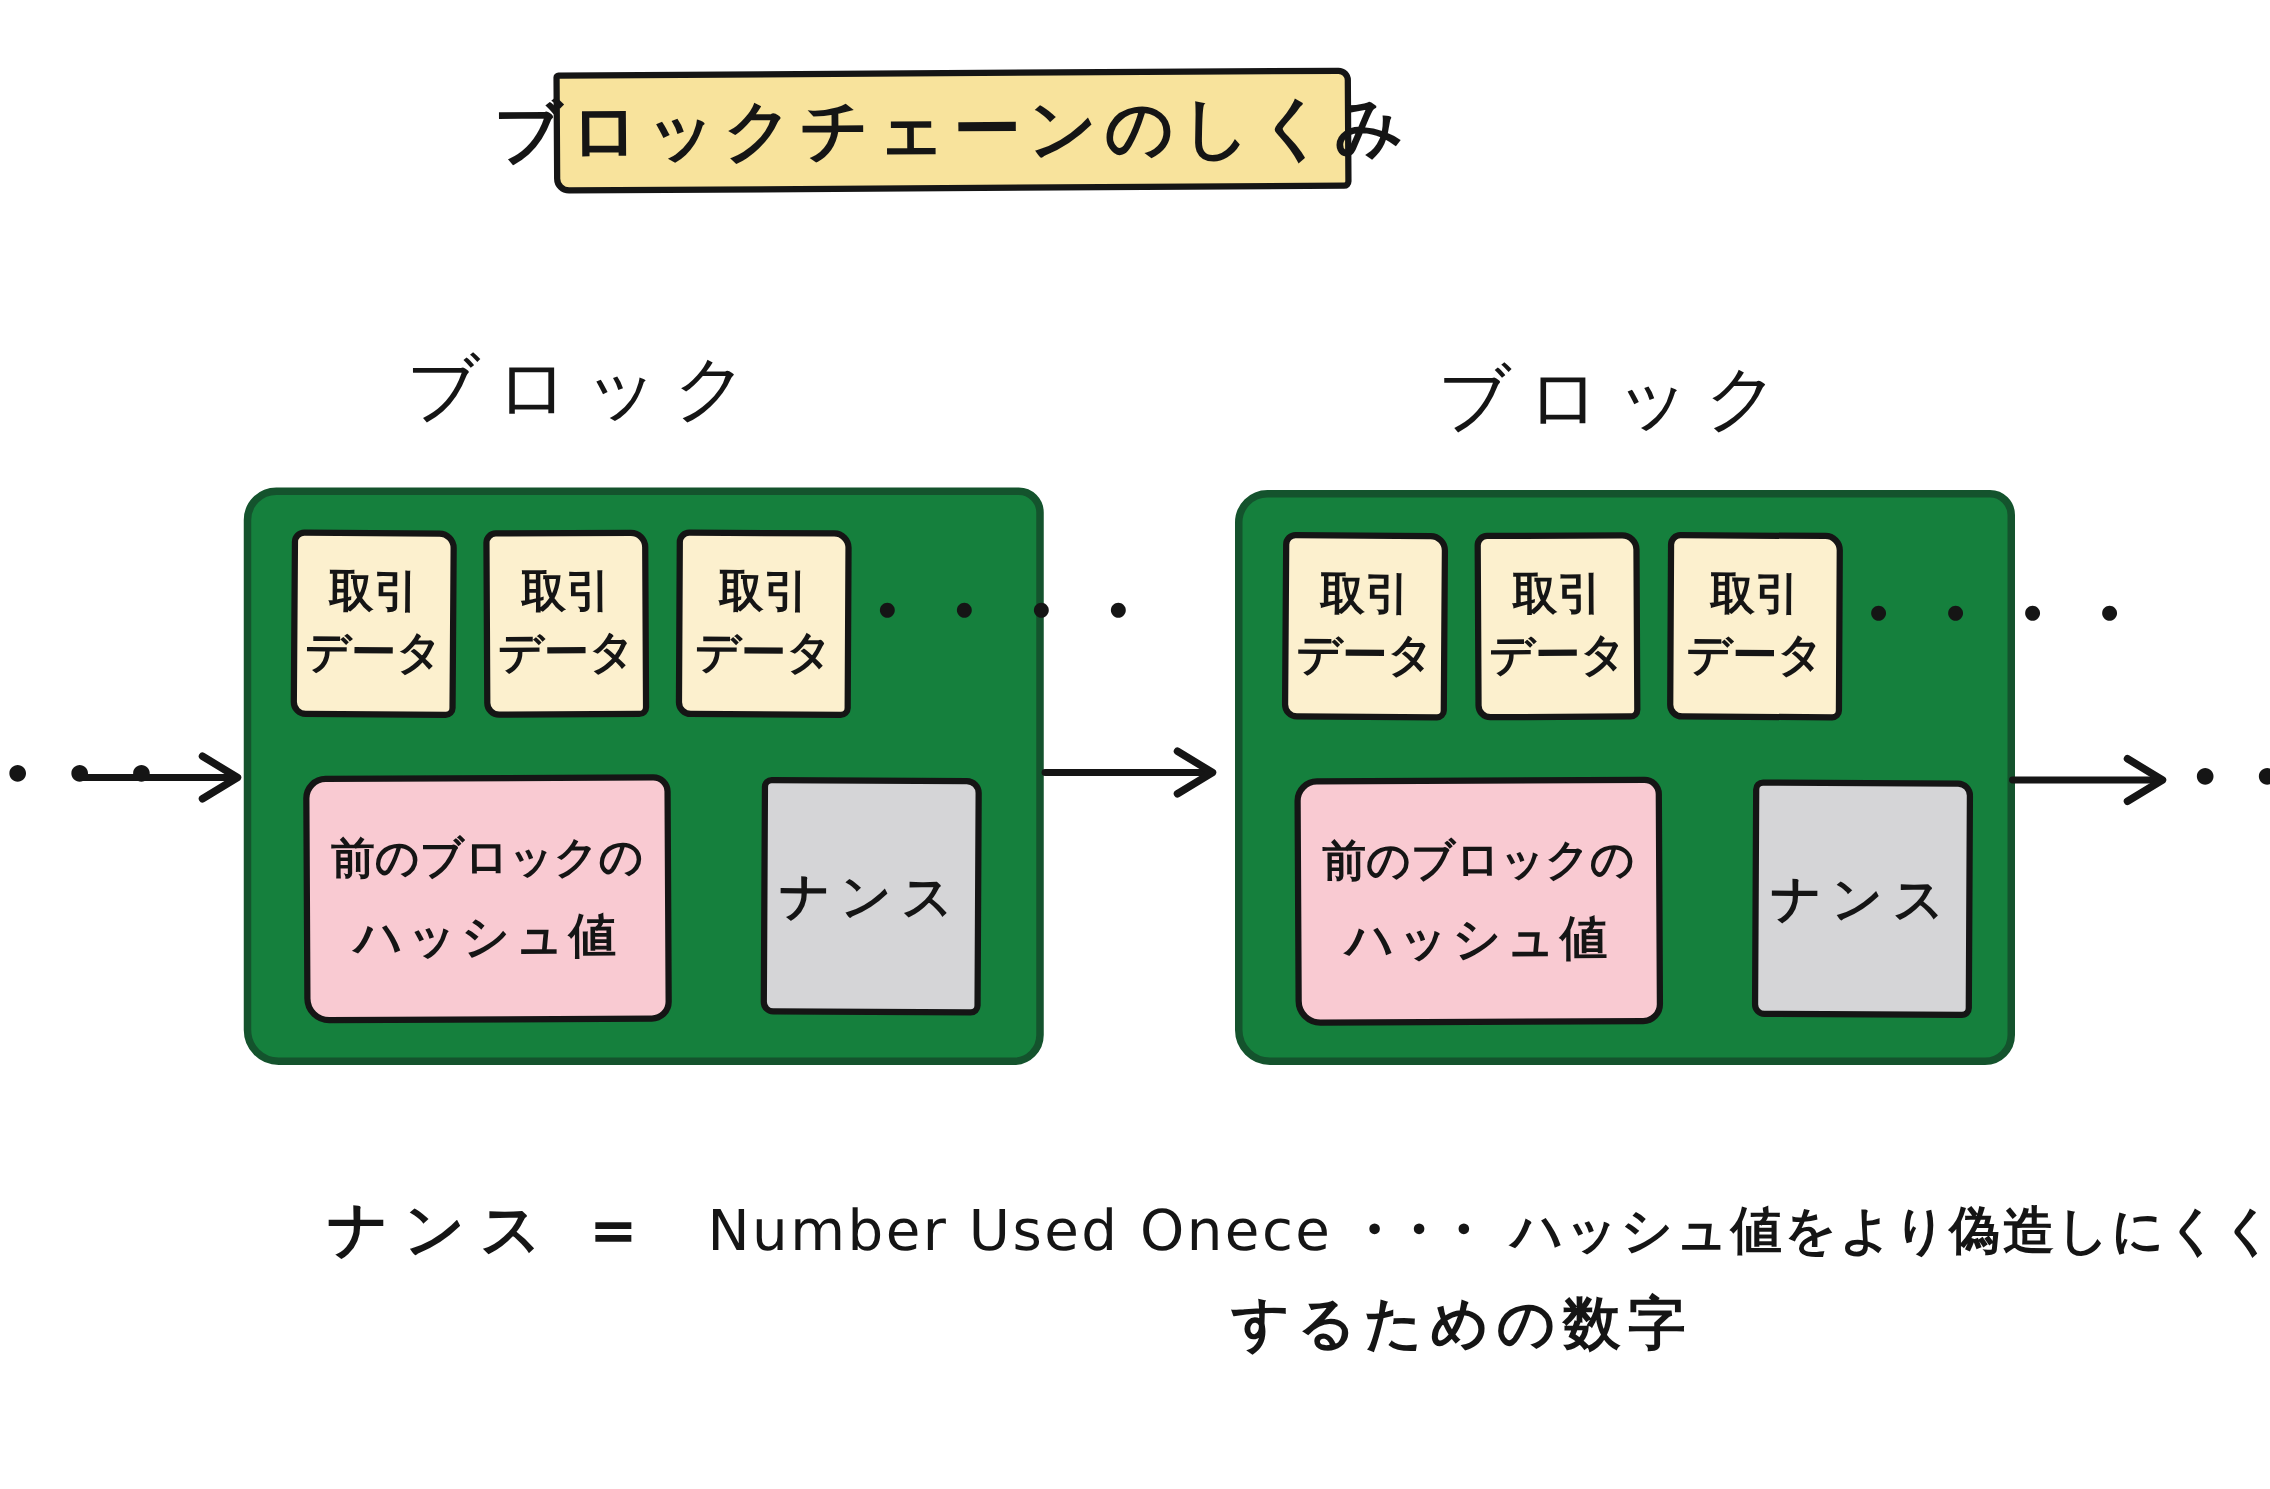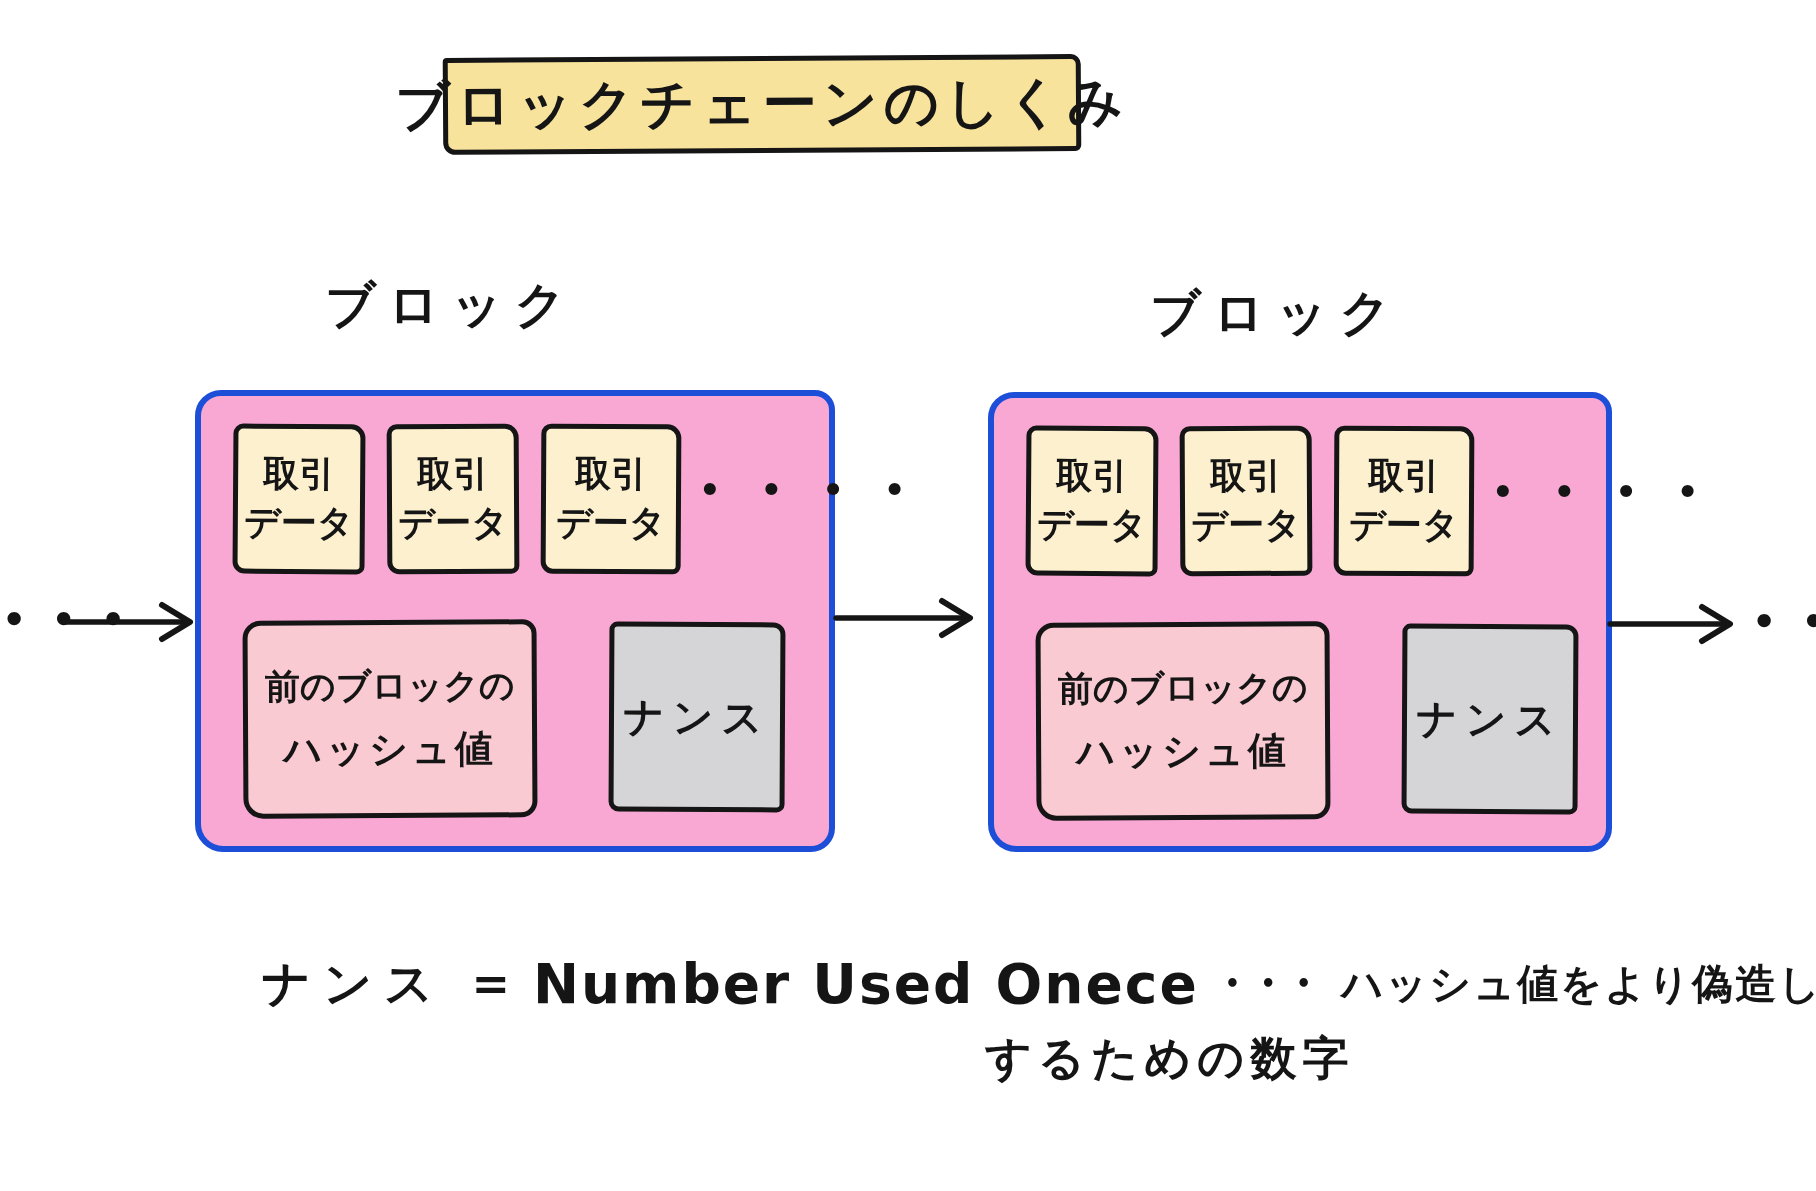--- a/index.html
+++ b/index.html
@@ -22,29 +22,29 @@
     transform: rotate(-0.35deg);
     display: flex; align-items: center; justify-content: center;
   }
   .title-text {
     font-size: 54px; font-weight: bold; letter-spacing: 6px; white-space: nowrap;
   }
 
   
   .block-label {
     width: 260px; text-align: left;
-    font-size: 50px; font-weight: bold; letter-spacing: 12px; white-space: nowrap;
+    font-size: 58px; font-weight: normal; letter-spacing: 12px; white-space: nowrap;
   }
   .block-label-1 { left: 325px; top: 272px; }
   .block-label-2 { left: 1150px; top: 280px; }
 
   
   .block {
-    background: #f9a8d4;
-    border: 6px solid #1d4ed8;
+    background: #15803d;
+    border: 6px solid #14532d;
     border-radius: 26px 20px 24px 28px;
   }
   .block-1 { left: 195px; top: 390px; width: 640px; height: 462px; }
   .block-2 { left: 988px; top: 392px; width: 624px; height: 460px; }
 
   .tx-box {
     position: absolute;
     width: 132px; height: 150px; top: 28px;
     background: #fcf0ce;
     border: 5px solid #151515;
@@ -94,21 +94,21 @@
   .arrow-2 { left: 832px;  top: 594px; }
   .arrow-3 { left: 1608px; top: 600px; }
 
   
   .footnote-line1 {
     left: 262px; top: 952px;
     display: flex; align-items: center; white-space: nowrap;
   }
   .fn-term    { font-size: 48px; font-weight: bold; letter-spacing: 12px; }
   .fn-equals  { font-size: 46px; font-weight: bold; margin-left: 26px; }
-  .fn-english { font-size: 55px; font-weight: bold; margin-left: 23px; letter-spacing: 2px; }
+  .fn-english { font-size: 45px; font-weight: normal; margin-left: 56px; letter-spacing: 2px; }
   .fn-dots    { font-size: 24px; font-weight: bold; margin-left: 26px; letter-spacing: 6px; }
   .fn-jp1     { font-size: 41px; font-weight: bold; margin-left: 24px; letter-spacing: 2px; }
   .footnote-line2 {
     left: 985px; top: 1028px;
     font-size: 46px; font-weight: bold; letter-spacing: 6px; white-space: nowrap;
   }
 </style>
 </head>
 <body>
 

